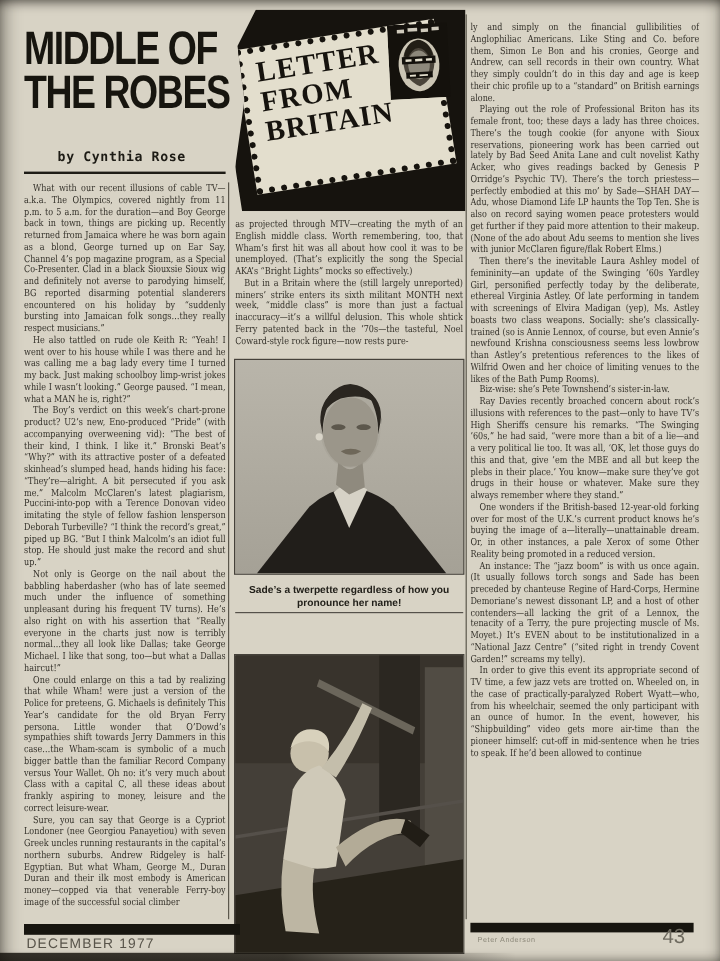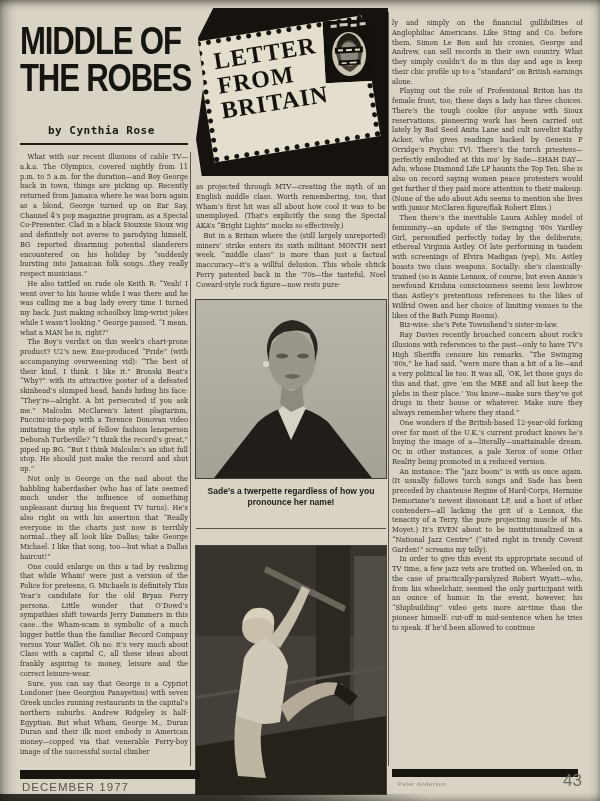--- a/index.html
+++ b/index.html
@@ -36,31 +36,31 @@
               letter-spacing:1px;color:#16130e;}
   .queen{position:absolute;right:14px;top:12px;width:50px;height:62px;transform:rotate(-3deg);}
   
   .photo{position:absolute;left:196px;width:190px;outline:1px solid #45413a;}
   #photo1{top:300px;height:178px;}
   #photo2{top:546px;height:248px;}
   
   .caption{position:absolute;left:196px;width:190px;text-align:center;
            font-family:"Liberation Sans", sans-serif;font-weight:bold;font-size:8.5px;
            line-height:11px;color:#22201a;}
-  #cap1{top:486px;padding-bottom:20px;border-bottom:1px solid #55514a;}
+  #cap1{top:486px;padding-bottom:2px;border-bottom:1px solid #55514a;}
   #cap2{top:516px;}
   
   .bar{position:absolute;background:#17150f;}
   #bar-left{left:20px;top:770px;width:180px;height:9px;}
   #bar-right{left:392px;top:769px;width:186px;height:8px;}
   #date{position:absolute;left:22px;top:781px;font-family:"Liberation Sans", sans-serif;
         font-size:11.5px;letter-spacing:1px;color:#58544a;}
   #credit{position:absolute;left:398px;top:781px;font-family:"Liberation Sans", sans-serif;
           font-size:6px;color:#8b8779;letter-spacing:.5px;}
-  #pagenum{position:absolute;left:552px;top:771px;width:30px;text-align:right;
+  #pagenum{position:absolute;left:552px;top:771px;width:30px;
            font-family:"Liberation Sans", sans-serif;font-size:17px;color:#6e6a5f;}
   
   .edge-bottom{position:absolute;left:0;top:794px;width:430px;height:7px;
                background:linear-gradient(90deg,rgba(22,19,13,.85) 0%,rgba(22,19,13,.8) 55%,rgba(22,19,13,0) 100%);}
 </style>
 </head>
 <body>
 
 <div class="page">
 

